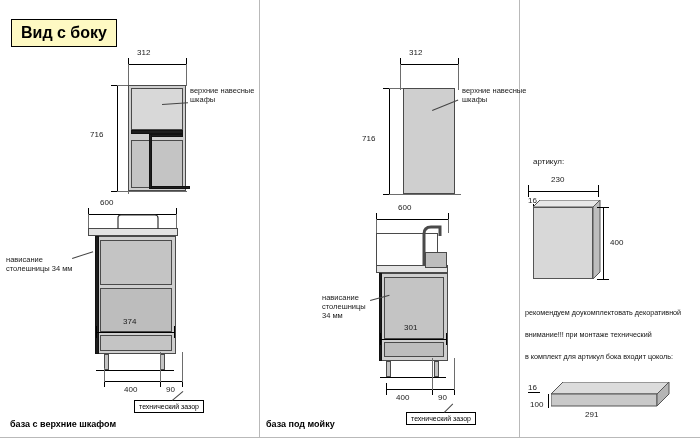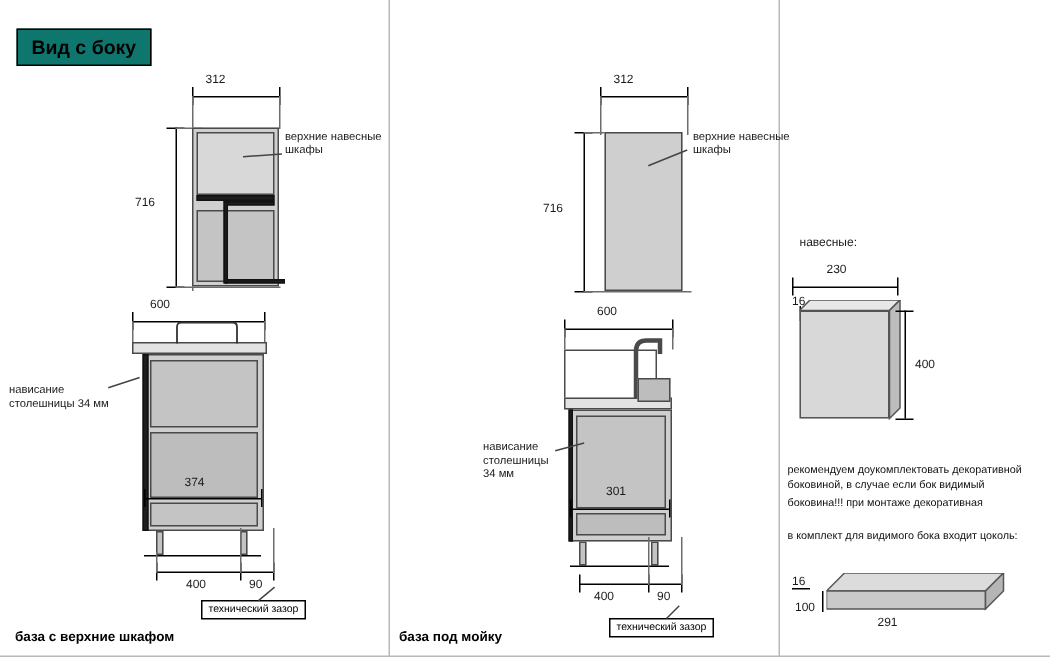--- a/index.html
+++ b/index.html
@@ -28,24 +28,24 @@
   .dim {
     position: absolute;
     font-size: 8px;
     color: #1a1a1a;
     white-space: nowrap;
   }
   .title-box {
     position: absolute;
     border: 1px solid #000;
     font-weight: bold;
-    font-size: 13px;
+    font-size: 16px;
     padding: 4px 9px;
     color: #000;
-    background: #0f766e;
+    background: #fef9c3;
   }
   .caption {
     position: absolute;
     font-weight: bold;
     font-size: 9px;
     color: #000;
   }
   .hline { position: absolute; height: 0; border-top: 1px solid #000; }
   .vline { position: absolute; width: 0; border-left: 1px solid #000; }
   .thin-h { position: absolute; height: 0; border-top: 1px solid #6d6d6d; }
@@ -225,21 +225,21 @@
   <div class="tick" style="left:432px; top:383px; height:12px;"></div>
   <div class="tick" style="left:454px; top:383px; height:12px;"></div>
   <div class="thin-v" style="left:432px; top:358px; height:32px;"></div>
   <div class="thin-v" style="left:454px; top:358px; height:32px;"></div>
 
   <div class="abs" style="left:406px; top:412px; border:1px solid #000; padding:2px 4px; font-size:7px; background:#fff;">технический зазор</div>
   <div class="lead" style="left:444px; top:412px; width:12px; transform: rotate(-45deg);"></div>
 
   <div class="caption" style="left:266px; top:419px;">база под мойку</div>
 
-  <div class="lbl" style="left:533px; top:157px; font-size:8px;">навесные:</div>
+  <div class="lbl" style="left:533px; top:157px; font-size:8px;">артикул:</div>
 
   <div class="dim" style="left:551px; top:175px;">230</div>
   <div class="hline" style="left:528px; top:191px; width:70px;"></div>
   <div class="tick" style="left:528px; top:185px; height:12px;"></div>
   <div class="tick" style="left:598px; top:185px; height:12px;"></div>
 
   <div class="dim" style="left:528px; top:196px;">16</div>
   <div class="vline" style="left:533px; top:204px; height:10px;"></div>
 
   <div class="box gray1" style="left:533px; top:207px; width:60px; height:72px; border-color:#555;"></div>
@@ -247,23 +247,22 @@
     <polygon points="0,7 7,0 67,0 60,7" fill="#e8e8e8" stroke="#555" stroke-width="1"></polygon>
     <polygon points="60,7 67,0 67,72 60,79" fill="#bdbdbd" stroke="#555" stroke-width="1"></polygon>
   </svg>
 
   <div class="dim" style="left:610px; top:238px;">400</div>
   <div class="vline" style="left:603px; top:207px; height:72px;"></div>
   <div class="tickh" style="left:597px; top:207px; width:12px;"></div>
   <div class="tickh" style="left:597px; top:279px; width:12px;"></div>
 
   <div class="note" style="left:525px; top:308px;">рекомендуем доукомплектовать декоративной</div>
-  <div class="note" style="left:525px; top:318px;">боковиной, в случае если бок видимый</div>
-  <div class="note red" style="left:525px; top:330px;">боковина!!! при монтаже декоративная</div>
-  <div class="note" style="left:525px; top:352px;">в комплект для видимого бока входит цоколь:</div>
+  <div class="note red" style="left:525px; top:330px;">внимание!!! при монтаже технический</div>
+  <div class="note" style="left:525px; top:352px;">в комплект для артикул бока входит цоколь:</div>
 
   <div class="dim" style="left:528px; top:383px;">16</div>
   <div class="hline" style="left:528px; top:392px; width:12px;"></div>
   <div class="dim" style="left:530px; top:400px;">100</div>
   <div class="vline" style="left:548px; top:394px; height:14px;"></div>
 
   <svg class="abs" style="left:551px; top:382px;" width="120" height="32">
     <polygon points="0,12 12,0 118,0 106,12" fill="#dcdcdc" stroke="#555" stroke-width="1"></polygon>
     <polygon points="0,12 106,12 106,24 0,24" fill="#c9c9c9" stroke="#555" stroke-width="1"></polygon>
     <polygon points="106,12 118,0 118,12 106,24" fill="#b5b5b5" stroke="#555" stroke-width="1"></polygon>

